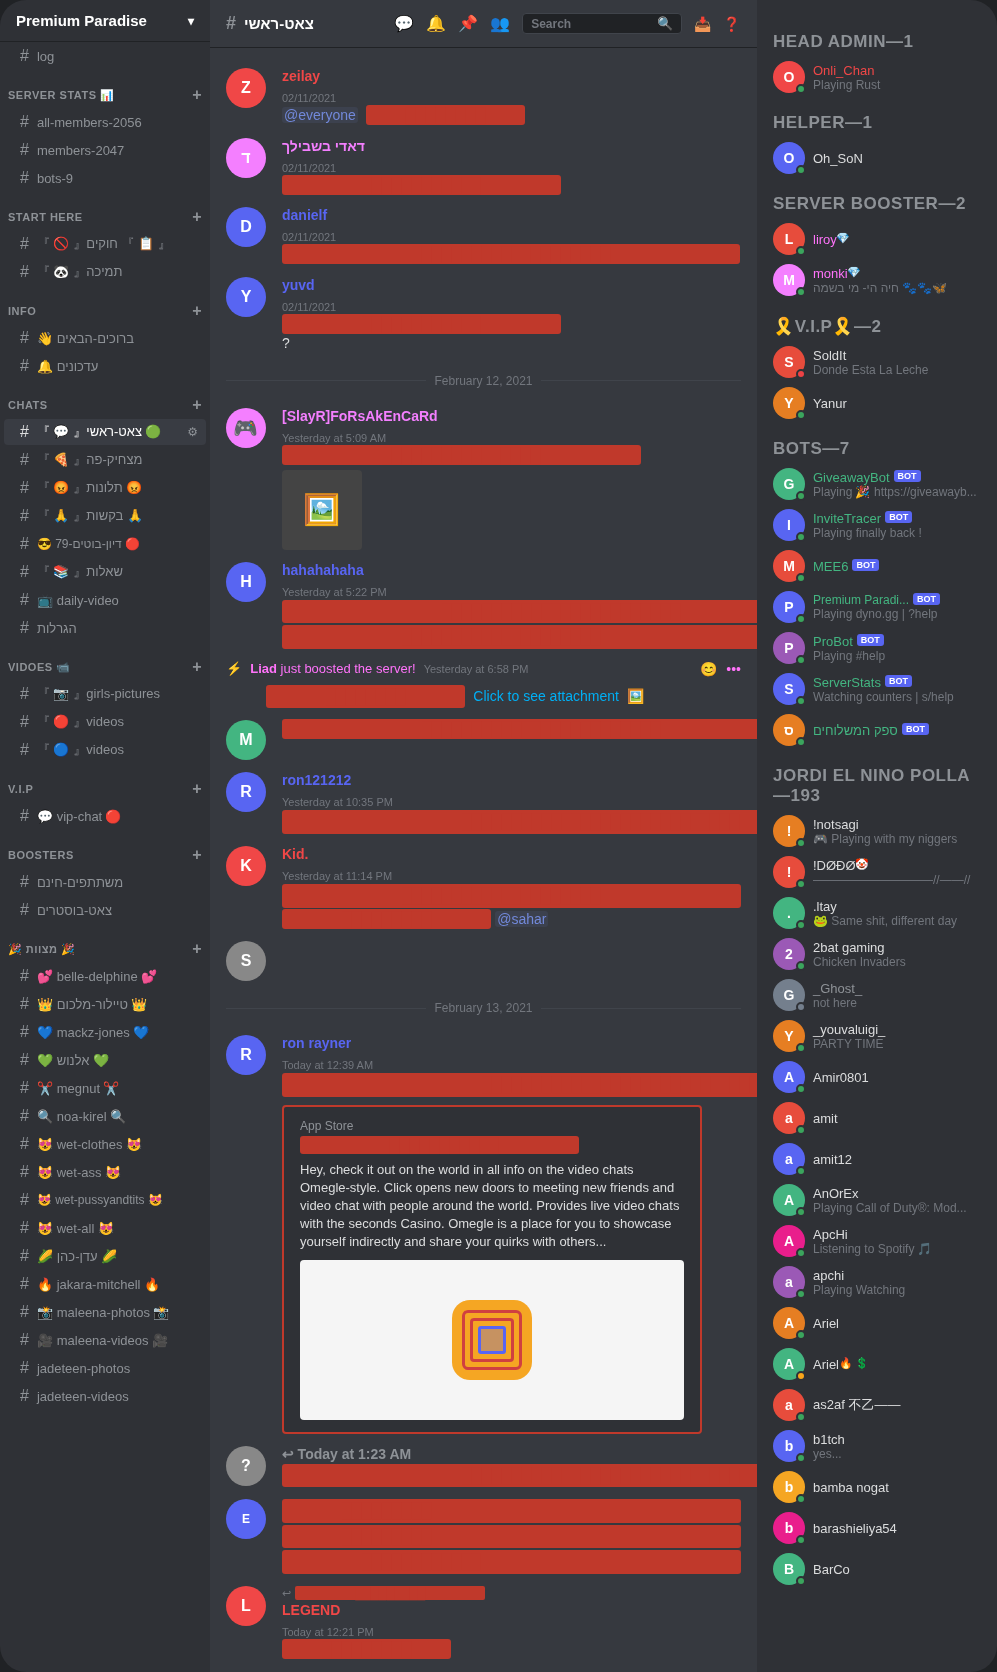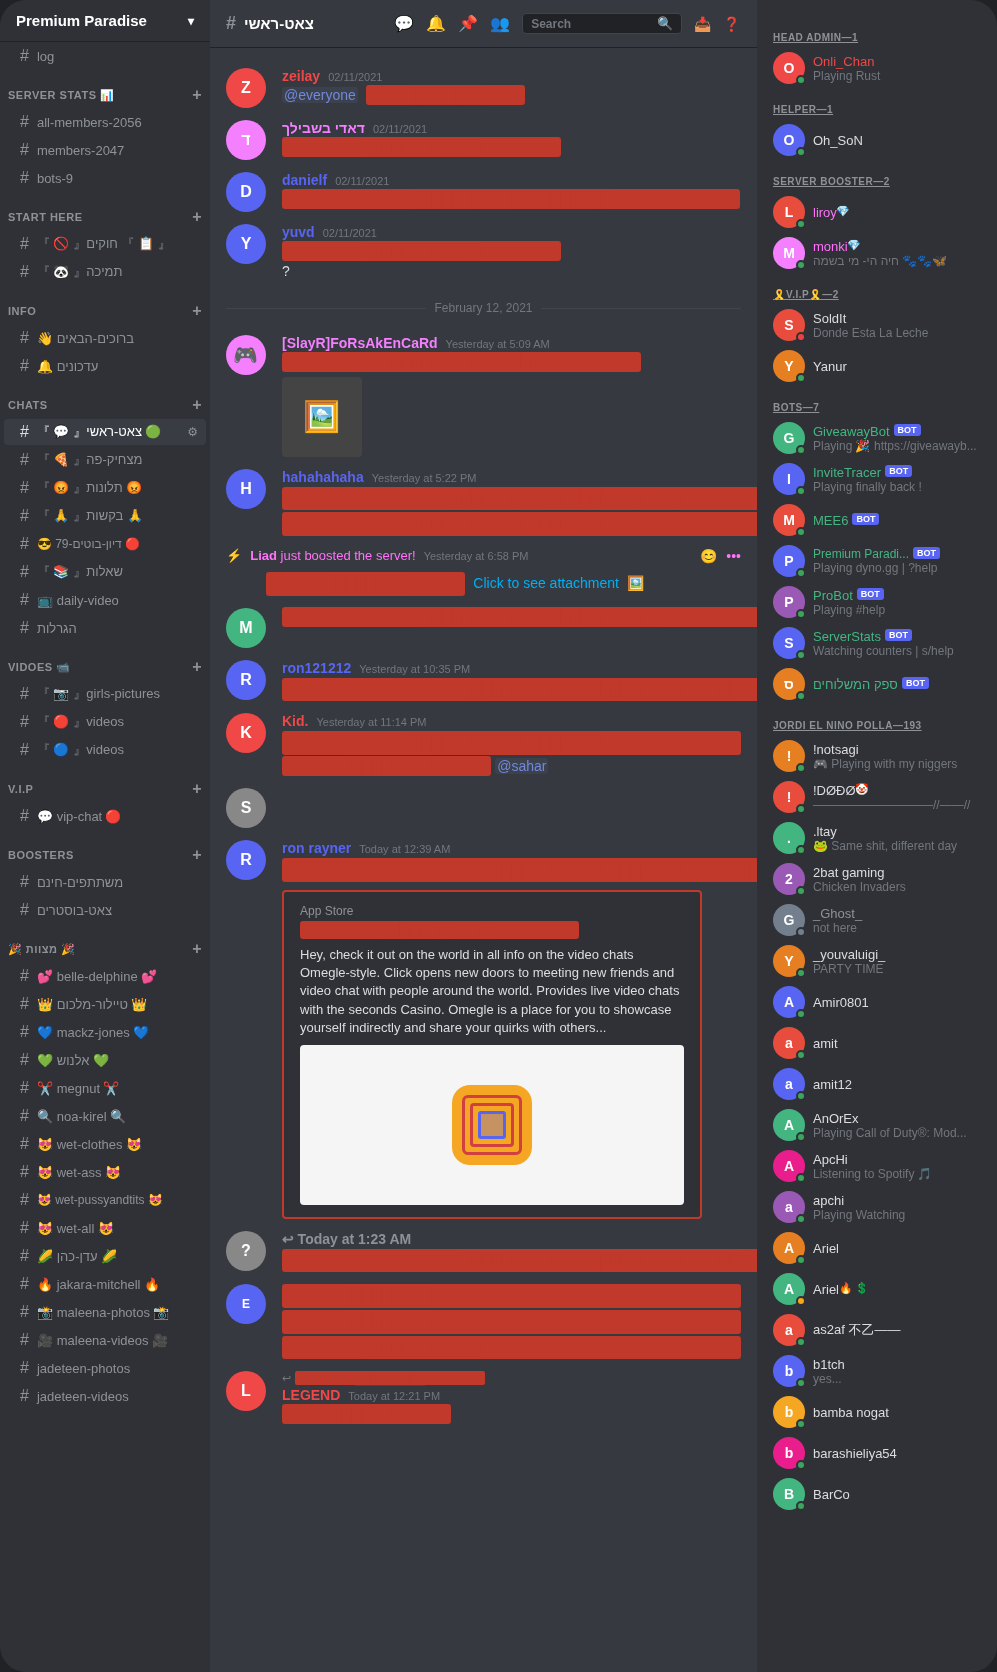--- a/index.html
+++ b/index.html
@@ -82,21 +82,21 @@
       padding: 4px 16px;
       gap: 16px;
       margin-bottom: 4px;
     }
     .avatar {
       width: 40px; height: 40px; border-radius: 50%;
       flex-shrink: 0; display: flex; align-items: center; justify-content: center;
       font-size: 16px; color: #fff; font-weight: 700;
     }
     .msg-content { flex: 1; }
-    .msg-header { display: flex; align-items: baseline; gap: 8px; margin-bottom: 2px; }
+    .msg-header { display: flex; align-items: baseline; gap: 8px; margin-bottom: 2px; flex-direction: column; }
     .msg-username { font-weight: 600; font-size: 14px; }
     .msg-timestamp { font-size: 11px; color: #72767d; }
     .msg-text { font-size: 14px; line-height: 1.4; color: #dcddde; }
 
     .date-divider {
       display: flex; align-items: center; margin: 16px; gap: 8px; color: #72767d; font-size: 12px;
     }
     .date-divider::before, .date-divider::after {
       content: ''; flex: 1; height: 1px; background: #40444b;
     }
@@ -122,23 +122,23 @@
 
     
     .members-sidebar {
       width: 240px;
       background: #2f3136;
       overflow-y: auto;
       flex-shrink: 0;
       padding: 16px 8px;
     }
     .member-category {
-      font-size: 10px; font-weight: 700; color: #8e9297;
+      font-size: 17px; font-weight: 700; color: #8e9297;
       text-transform: uppercase; letter-spacing: 0.5px;
-      padding: 8px 8px 4px 8px; margin-top: 8px; text-decoration: underline;
+      padding: 8px 8px 4px 8px; margin-top: 8px;
     }
     .member-item {
       display: flex; align-items: center; gap: 8px;
       padding: 4px 8px; border-radius: 4px; cursor: pointer;
       margin: 1px 0;
     }
     .member-avatar {
       width: 32px; height: 32px; border-radius: 50%;
       flex-shrink: 0; display: flex; align-items: center; justify-content: center;
       font-size: 14px; font-weight: 700; color: #fff; position: relative;
@@ -542,20 +542,23 @@
             <span style="background:#c0392b;color:#c0392b;border-radius:3px;padding:2px 60px;">█████████</span>
             <span class="mention">@sahar</span>
           </div>
         </div>
       </div>
 
       <div class="message-group">
         <div class="avatar" style="background:#888;">S</div>
       </div>
 
+      <div class="date-divider">
+        <span>February 13, 2021</span>
+      </div>
 
       <div class="message-group">
         <div class="avatar" style="background:#5865f2;">R</div>
         <div class="msg-content">
           <div class="msg-header">
             <span class="msg-username" style="color:#5865f2;">ron rayner</span>
             <span class="msg-timestamp">Today at 12:39 AM</span>
           </div>
           <div class="msg-text">
             <span style="background:#c0392b;color:#c0392b;border-radius:3px;padding:2px 200px;display:block;">████████████████████████████████</span>

